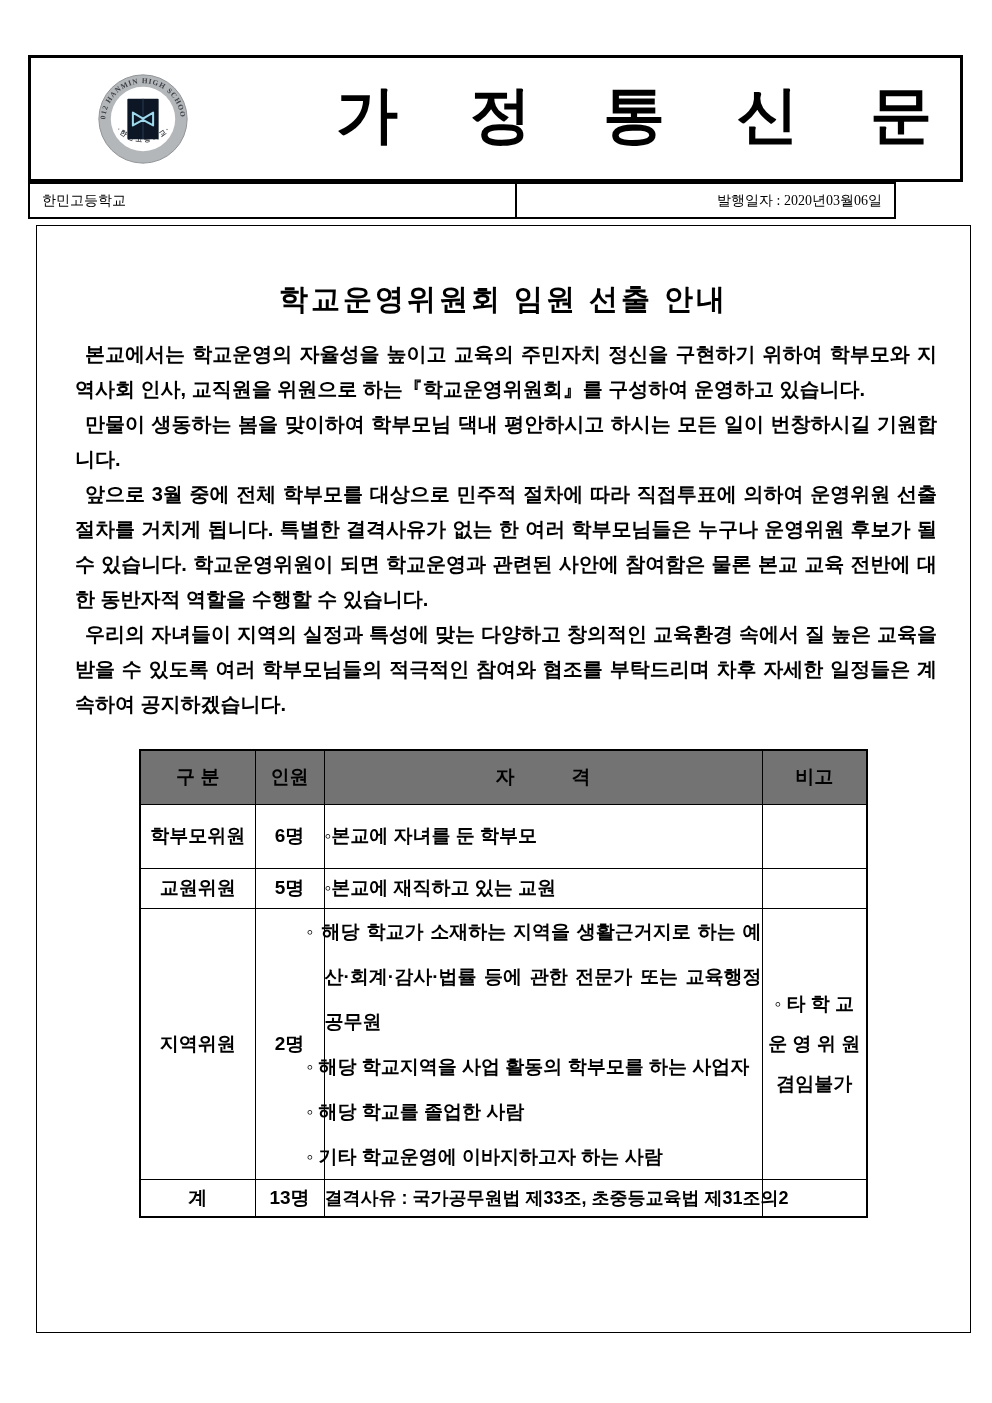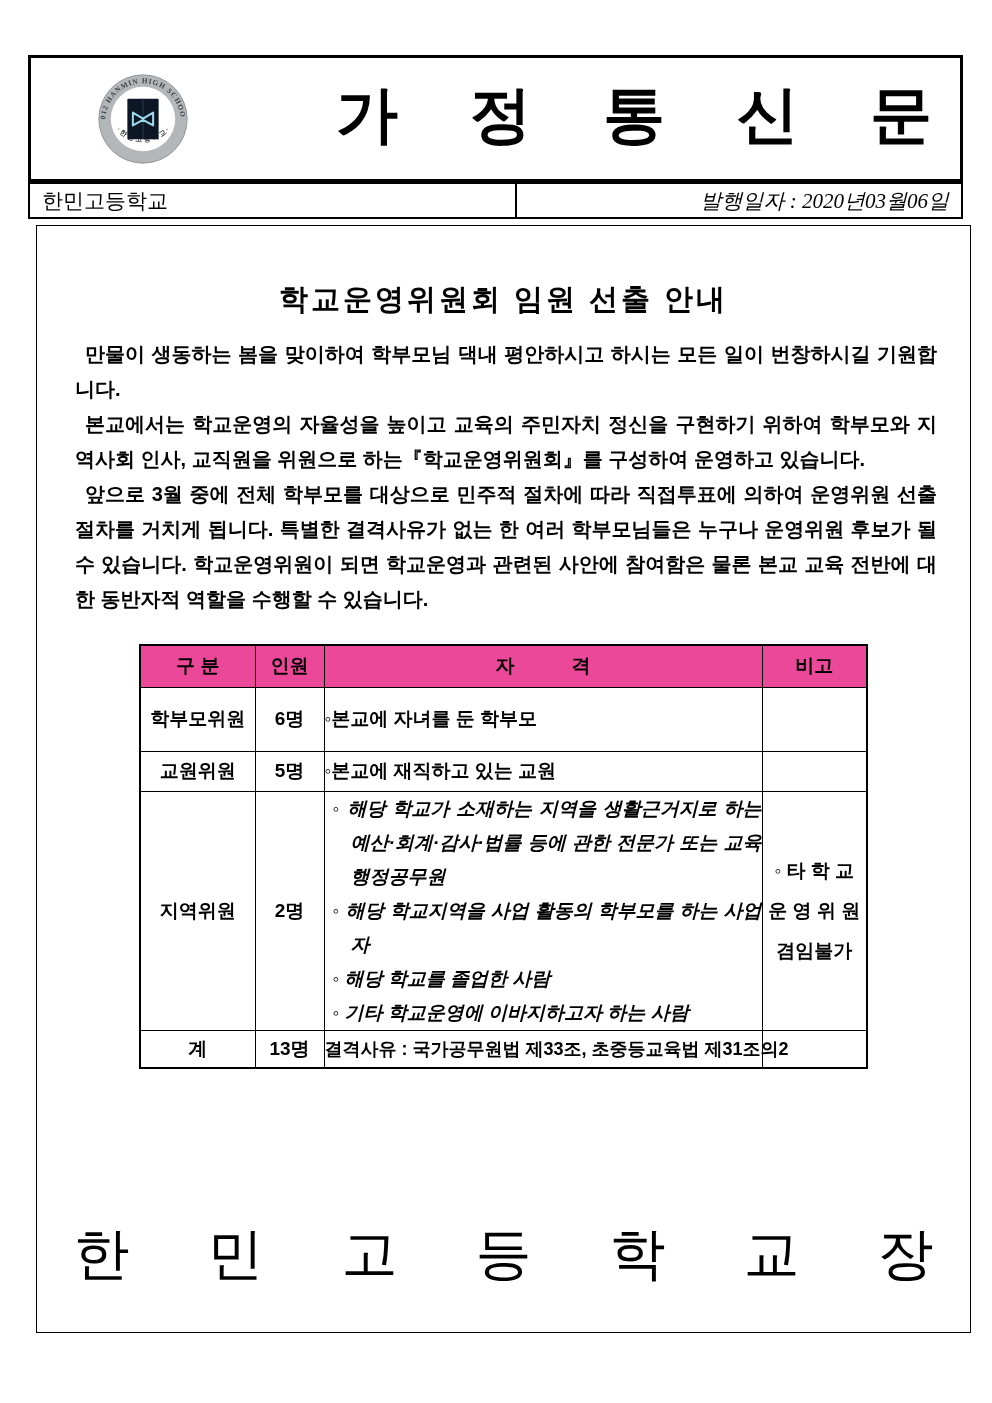--- a/index.html
+++ b/index.html
@@ -32,37 +32,36 @@
     font-weight: bold;
     font-size: 62px;
     letter-spacing: 28px;
     text-indent: 28px;
     white-space: nowrap;
   }
 
   
   .subheader {
     position: absolute; left: 28px; top: 182px;
-    width: 935px; height: 37px;
+    width: 868px; height: 37px;
     border: 2px solid #000;
     display: flex;
     font-family: "Liberation Serif", "DejaVu Serif", serif;
-    font-size: 21px;
+    font-size: 14px;
   }
   .subheader .cell-left {
     flex: 0 0 485px;
     display: flex; align-items: center;
     padding-left: 12px;
   }
   .subheader .cell-right {
     flex: 1;
     border-left: 2px solid #000;
     display: flex; align-items: center; justify-content: flex-end;
     padding-right: 12px;
-    font-style: italic;
   }
 
   
   .main-box {
     position: absolute; left: 36px; top: 225px;
     width: 935px; height: 1108px;
     border: 1px solid #000;
     overflow: hidden;
     background: #fff;
   }
@@ -90,36 +89,34 @@
     border: 2px solid #000;
     font-size: 19px;
     font-weight: bold;
     table-layout: fixed;
   }
   table.committee th, table.committee td {
     border: 1px solid #000;
     padding: 0;
   }
   table.committee th {
-    height: 42px;
-    background: #ec4899;
+    height: 54px;
+    background: #737373;
     font-weight: bold;
   }
   td.c { text-align: center; }
   td.qual { text-align: left; padding: 2px 4px 2px 8px; }
   tr.row-parent  { height: 64px; }
   tr.row-teacher { height: 40px; }
   tr.row-region  { height: 170px; }
   tr.row-total   { height: 38px; }
   .q-item {
-    padding-left: 26px;
     text-indent: -18px;
-    line-height: 34px;
+    line-height: 45px;
     text-align: justify;
-    font-style: italic;
   }
   td.note {
     text-align: center;
     white-space: pre-line;
     line-height: 40px;
     font-size: 19px;
   }
   td.disq {
     text-align: left; padding-left: 6px;
     white-space: nowrap;
@@ -168,23 +165,24 @@
   <div class="subheader">
     <div class="cell-left">한민고등학교</div>
     <div class="cell-right">발행일자 : 2020년03월06일</div>
   </div>
 
   <div class="main-box">
 
     <h2 class="notice-title">학교운영위원회 임원 선출 안내</h2>
 
     <div class="body-text">
+      <p>본교에서는 학교운영의 자율성을 높이고 교육의 주민자치 정신을 구현하기 위하여 학부모와 지역사회 인사, 교직원을 위원으로 하는『학교운영위원회』를 구성하여 운영하고 있습니다.</p>
       <p>만물이 생동하는 봄을 맞이하여 학부모님 댁내 평안하시고 하시는 모든 일이 번창하시길 기원합니다.</p>
-      <p>본교에서는 학교운영의 자율성을 높이고 교육의 주민자치 정신을 구현하기 위하여 학부모와 지역사회 인사, 교직원을 위원으로 하는『학교운영위원회』를 구성하여 운영하고 있습니다.</p>
       <p>앞으로 3월 중에 전체 학부모를 대상으로 민주적 절차에 따라 직접투표에 의하여 운영위원 선출 절차를 거치게 됩니다. 특별한 결격사유가 없는 한 여러 학부모님들은 누구나 운영위원 후보가 될 수 있습니다. 학교운영위원이 되면 학교운영과 관련된 사안에 참여함은 물론 본교 교육 전반에 대한 동반자적 역할을 수행할 수 있습니다.</p>
+      <p>우리의 자녀들이 지역의 실정과 특성에 맞는 다양하고 창의적인 교육환경 속에서 질 높은 교육을 받을 수 있도록 여러 학부모님들의 적극적인 참여와 협조를 부탁드리며 차후 자세한 일정들은 계속하여 공지하겠습니다.</p>
     </div>
 
     <table class="committee">
       <colgroup>
         <col style="width:115px">
           <col style="width:69px">
           <col style="width:438px">
           <col style="width:105px">
       </colgroup>
       <tbody>

